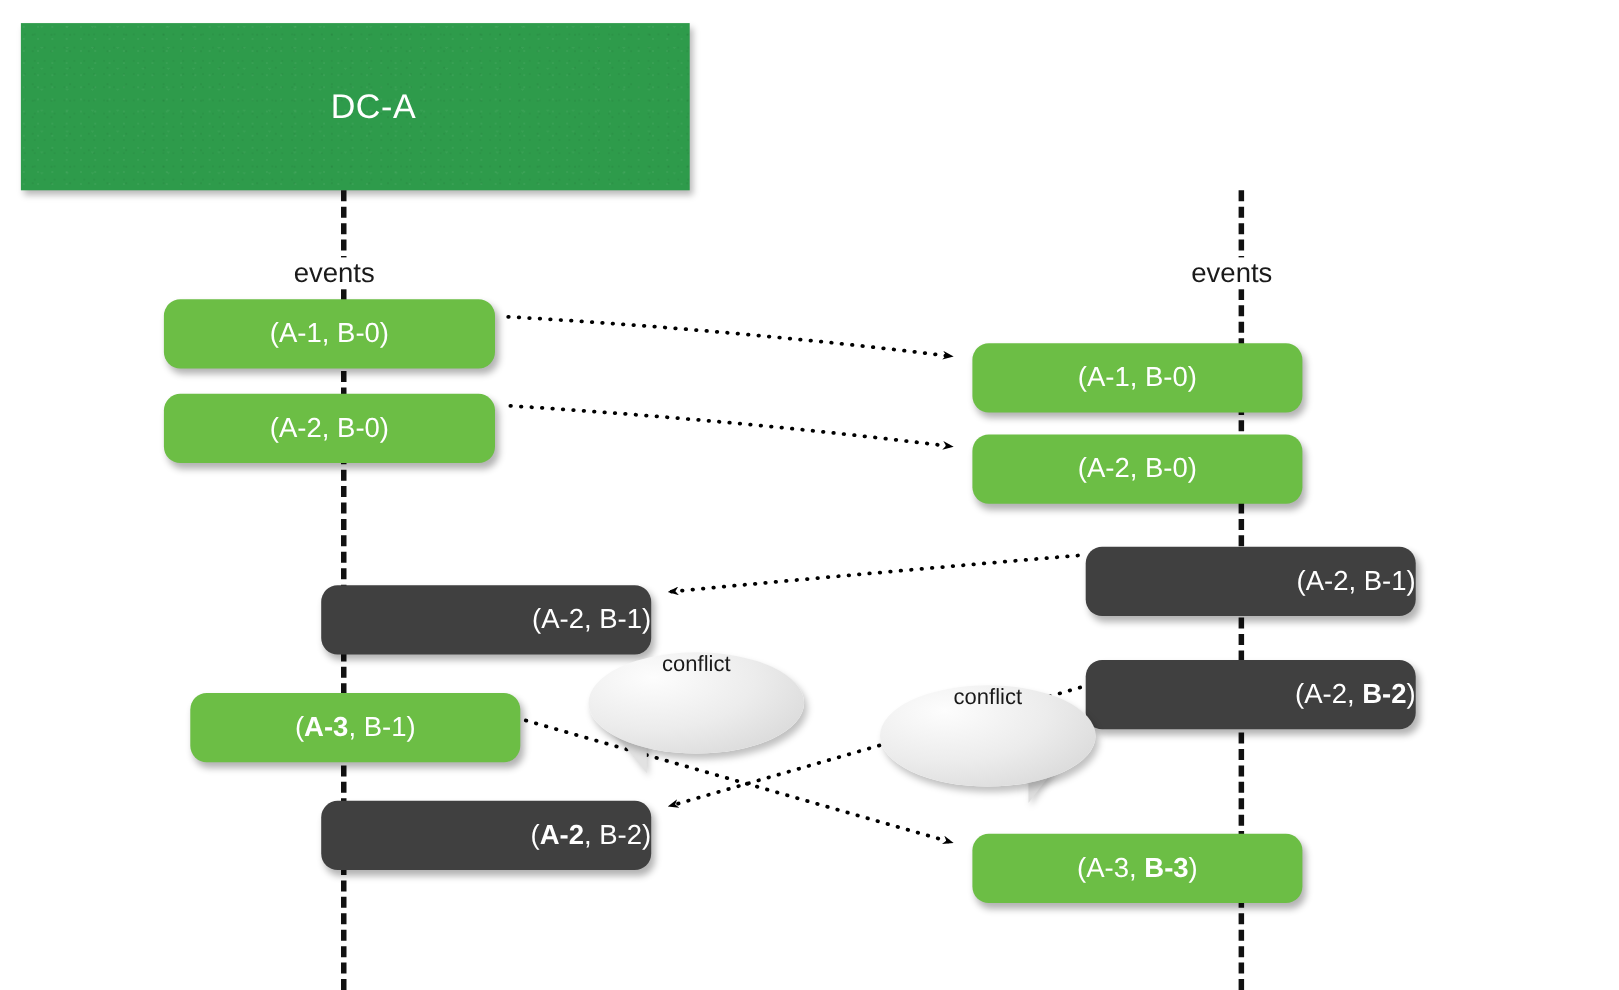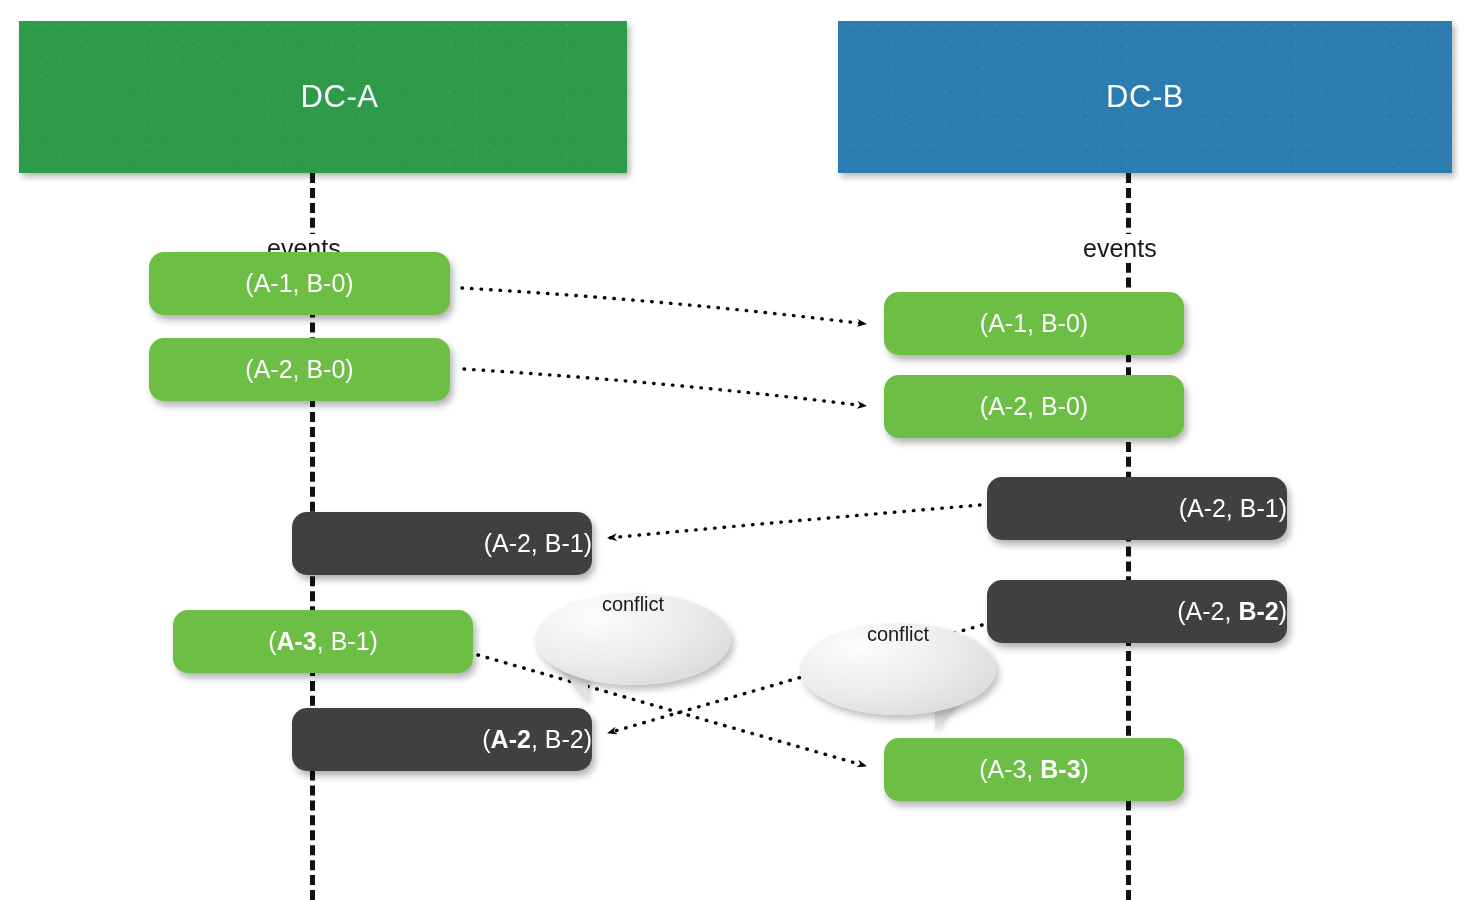--- a/index.html
+++ b/index.html
@@ -84,20 +84,21 @@
     box-sizing: border-box;
     height: 63px;
     border-radius: 15px;
     display: flex;
     align-items: center;
     justify-content: center;
     color: #ffffff;
     font-size: 25px;
     white-space: nowrap;
     box-shadow: 3px 5px 7px rgba(0,0,0,0.30);
+    margin-top: 20px;
   }
   .pill.green { background: #6cbe45; }
   .pill.blue  { background: #404040; justify-content: flex-end; }
   .pill b { font-weight: bold; }
 
   
   .bubble {
     position: absolute;
     width: 196px;
     height: 92px;
@@ -131,23 +132,20 @@
 </style>
 </head>
 <body>
 
 <div id="stage">
 
   <div id="dc-a-header" class="dc-header">
     <span>DC-A</span>
   </div>
 
-  <div id="dc-b-header" class="dc-header">
-    <span>DC-B</span>
-  </div>
 
   <div id="timeline-a" class="timeline"></div>
   <div id="timeline-b" class="timeline"></div>
 
   <div id="events-label-a" class="events-label">events</div>
   <div id="events-label-b" class="events-label">events</div>
 
   <svg id="connectors" width="1472" height="900">
     <defs>
       <marker id="arrow-r" markerWidth="10" markerHeight="8" refX="9" refY="4" orient="auto" markerUnits="userSpaceOnUse">

